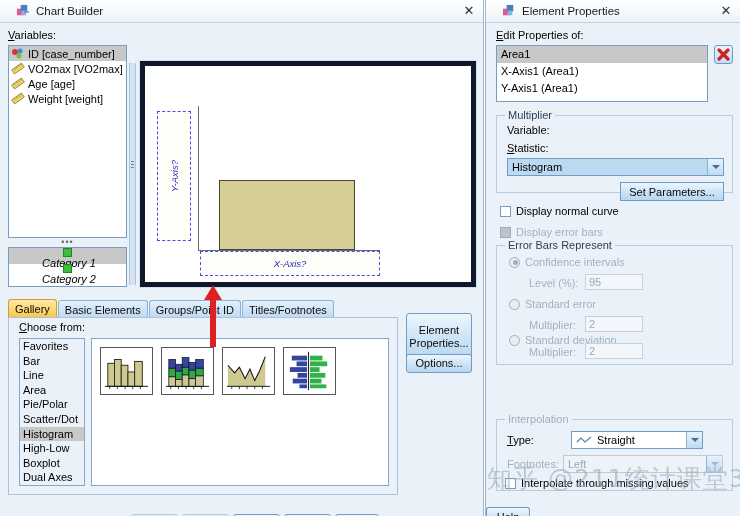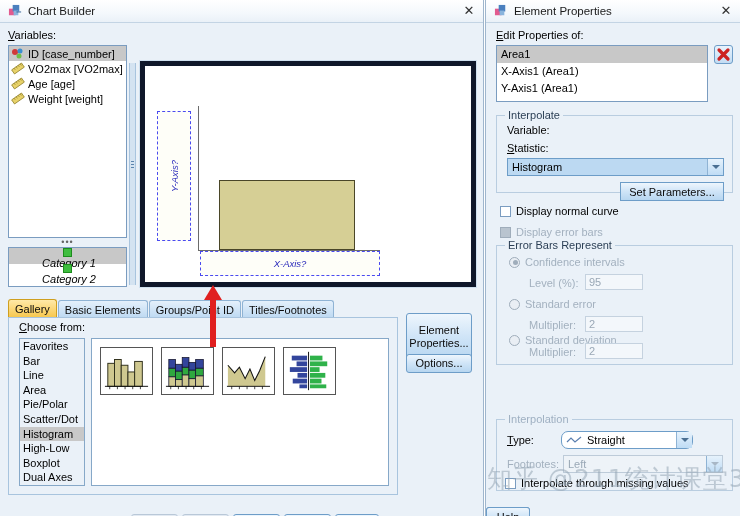--- a/index.html
+++ b/index.html
@@ -17,21 +17,21 @@
   .dialog {
     position: absolute;
     background: #eaf1f8;
     border: 1px solid #9fb6cd;
   }
   .titlebar {
     height: 22px;
     background: linear-gradient(to bottom, #ffffff 0%, #f4f8fc 60%, #eaf1f8 100%);
     display: flex;
     align-items: center;
-    padding: 0 8px;
+    padding: 0 16px;
     position: relative;
   }
   .titlebar .ttl {
     font-size: 11.5px;
     color: #1a1a1a;
     margin-left: 5px;
     white-space: nowrap;
   }
   .win-close {
     position: absolute;
@@ -445,21 +445,21 @@
   #rad-se { left: 12px; top: 52px; }
   #lbl-mult1 { left: 32px; top: 73px; }
   #inp-mult1 { left: 88px; top: 70px; }
   #rad-sd { left: 12px; top: 88px; }
   #lbl-mult2 { left: 32px; top: 100px; }
   #inp-mult2 { left: 88px; top: 97px; }
 
   #gb-interp { left: 10px; top: 396px; width: 237px; height: 72px; }
   #lbl-type { position: absolute; left: 10px; top: 14px; font-size: 11px; color: #000; }
   #lbl-location { position: absolute; left: 10px; top: 38px; font-size: 11px; color: #a3b1bf; }
-  #combo-type { left: 64px; top: 11px; width: 132px; border-radius: 7px; }
+  #combo-type { left: 74px; top: 11px; width: 132px; }
   #combo-location { left: 66px; top: 35px; width: 160px; }
   #chk-interp { left: 8px; top: 57px; color: #000; }
   .interp-glyph { display:inline-block; margin-right:5px; }
 
   
   .epb {
     position: absolute; top: 484px;
     height: 20px; border-radius: 3px;
     font-size: 11px;
     display: flex; align-items: center; justify-content: center;
@@ -743,21 +743,21 @@
         <div class="ep-row">Y-Axis1 (Area1)</div>
       </div>
 
       <div id="ep-delete">
         <svg viewBox="0 0 17 17" width="17" height="17">
           <path d="M4 4 L13 13 M13 4 L4 13" stroke="#cc2222" stroke-width="3.2" stroke-linecap="round"></path>
         </svg>
       </div>
 
       <div class="groupbox" id="gb-statistics">
-        <div class="gb-title">Interpolate</div>
+        <div class="gb-title">Multiplier</div>
         <div id="lbl-variable">Variable:</div>
         <div id="lbl-statistic">
           <span class="u">S</span>tatistic:
         </div>
         <div class="combo filled" id="combo-statistic">
           <span>Histogram</span>
           <span class="arrow"></span>
         </div>
         <div id="btn-set-params">
           <span>Set Parameters...</span>

